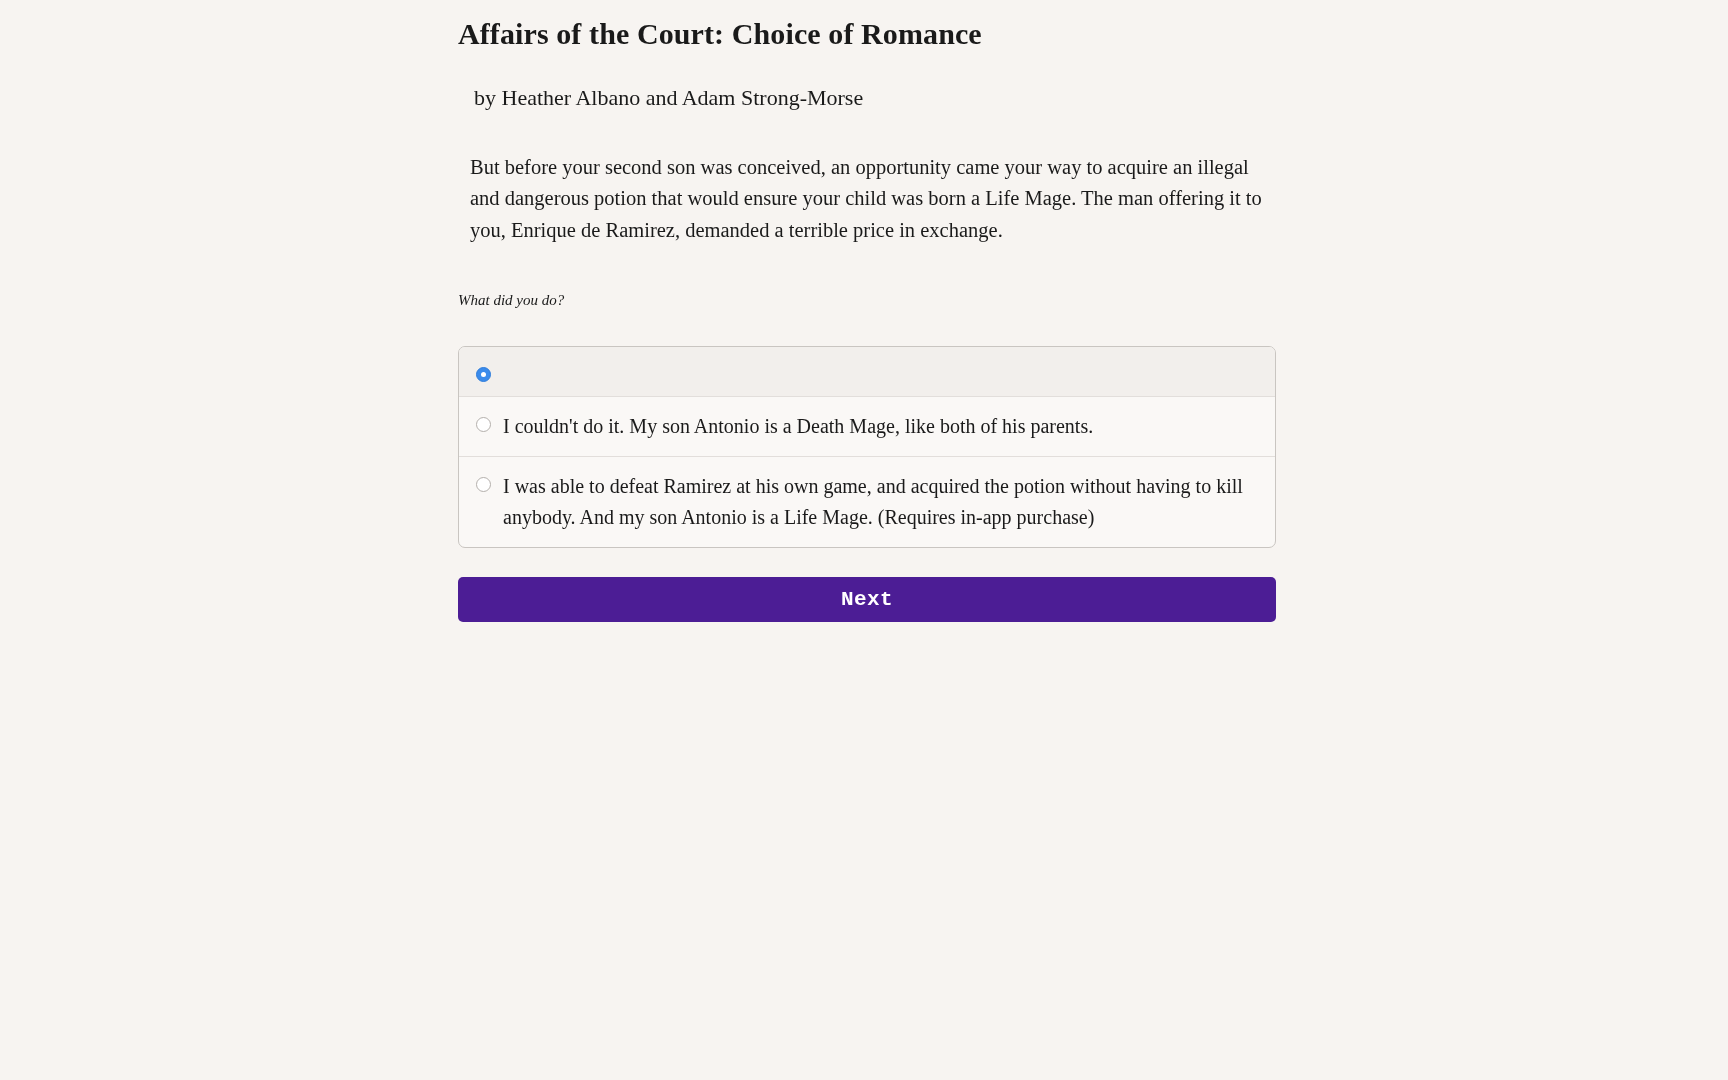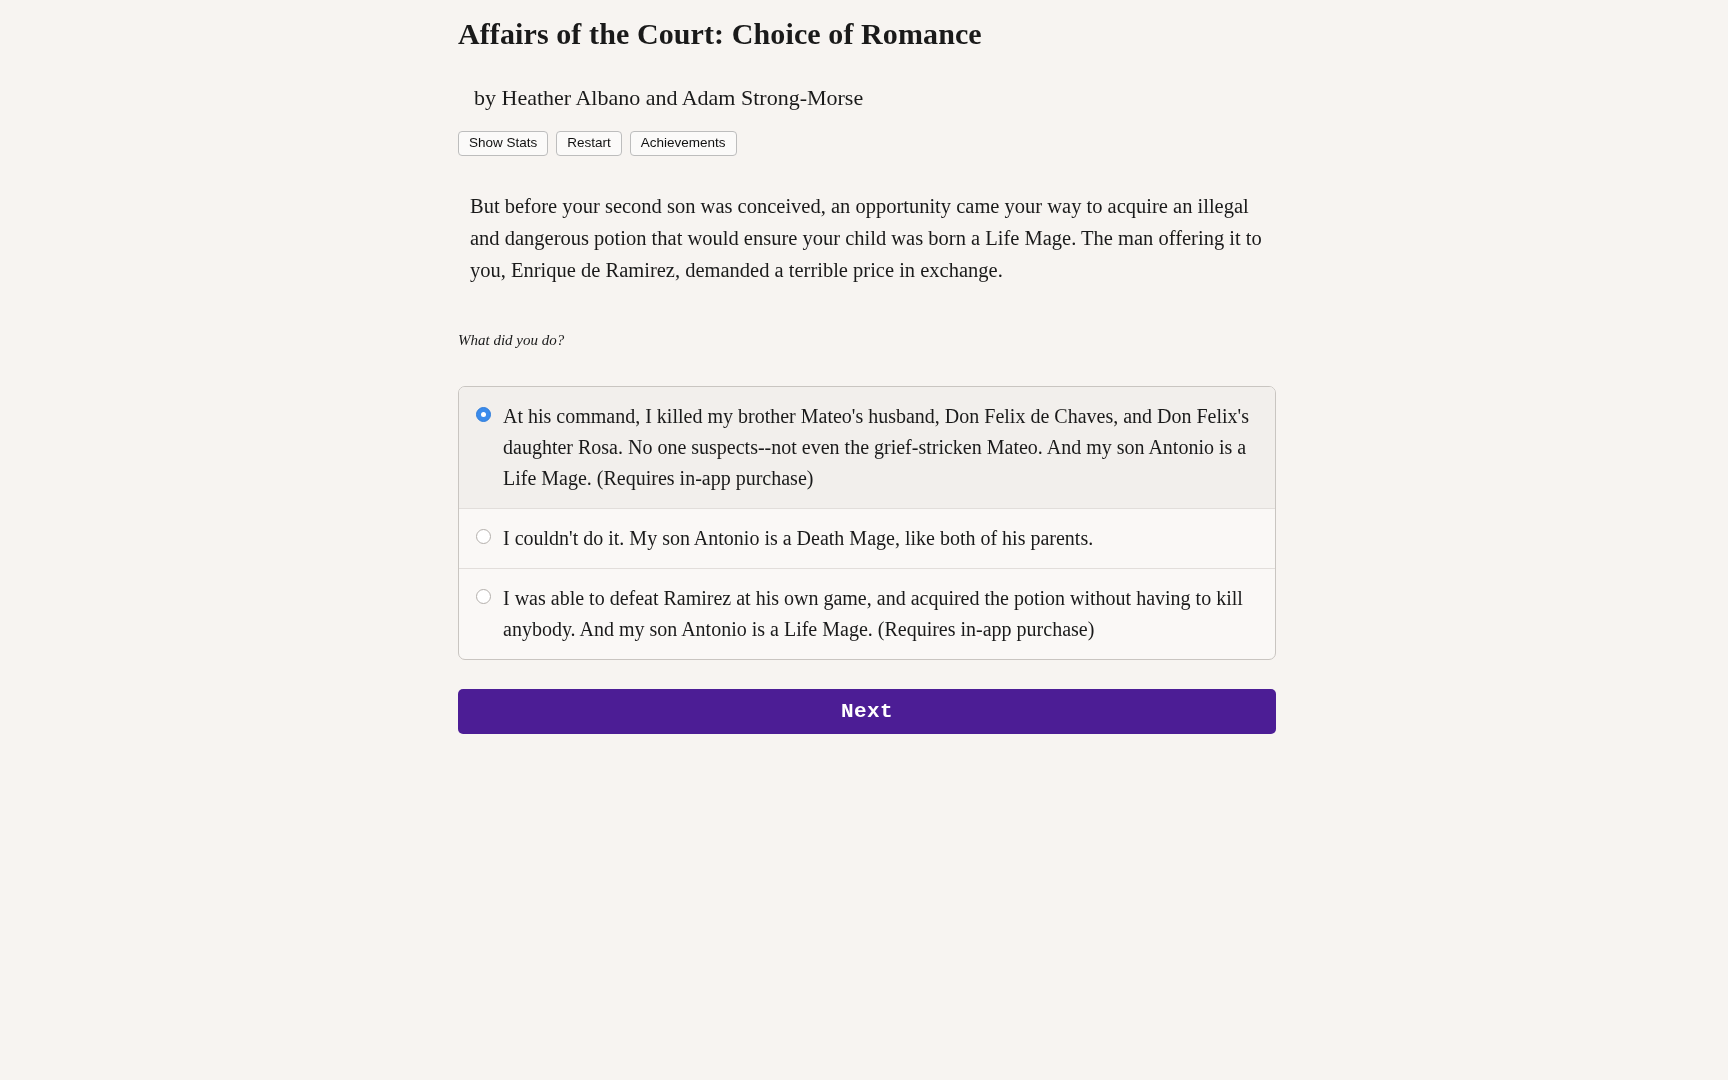--- a/index.html
+++ b/index.html
@@ -132,33 +132,27 @@
 </style>
 </head>
 <body>
 
 <div class="page">
   <div class="container">
 
     <h1 class="game-title">Affairs of the Court: Choice of Romance</h1>
     <p class="byline">by Heather Albano and Adam Strong-Morse</p>
 
-    <div class="btn-row">
-      <button class="small-btn">Show Stats</button>
-      <button class="small-btn">Restart</button>
-      <button class="small-btn">Achievements</button>
-    </div>
 
     <p class="story-text">But before your second son was conceived, an opportunity came your way to acquire an illegal and dangerous potion that would ensure your child was born a Life Mage. The man offering it to you, Enrique de Ramirez, demanded a terrible price in exchange.</p>
     <p class="question">What did you do?</p>
 
     <div class="choices">
       <div class="choice selected">
         <span class="radio"></span>
-        <span class="choice-text">At his command, I killed my brother Mateo's husband, Don Felix de Chaves, and Don Felix's daughter Rosa. No one suspects--not even the grief-stricken Mateo. And my son Antonio is a Life Mage. (Requires in-app purchase)</span>
       </div>
       <div class="choice">
         <span class="radio"></span>
         <span class="choice-text">I couldn't do it. My son Antonio is a Death Mage, like both of his parents.</span>
       </div>
       <div class="choice">
         <span class="radio"></span>
         <span class="choice-text">I was able to defeat Ramirez at his own game, and acquired the potion without having to kill anybody. And my son Antonio is a Life Mage. (Requires in-app purchase)</span>
       </div>
     </div>

